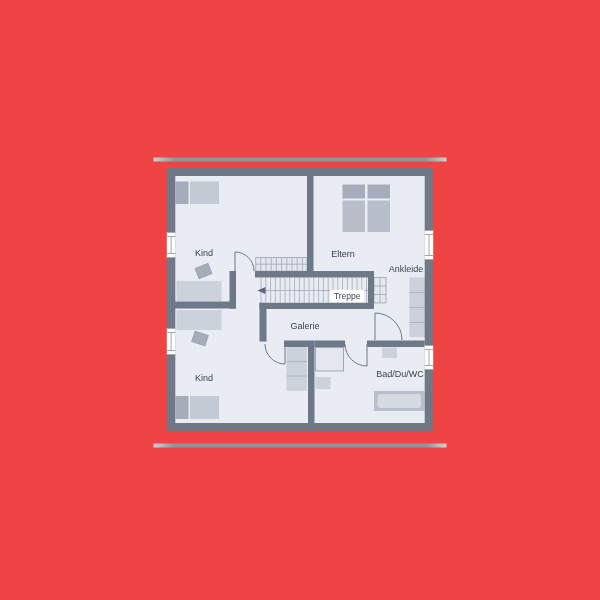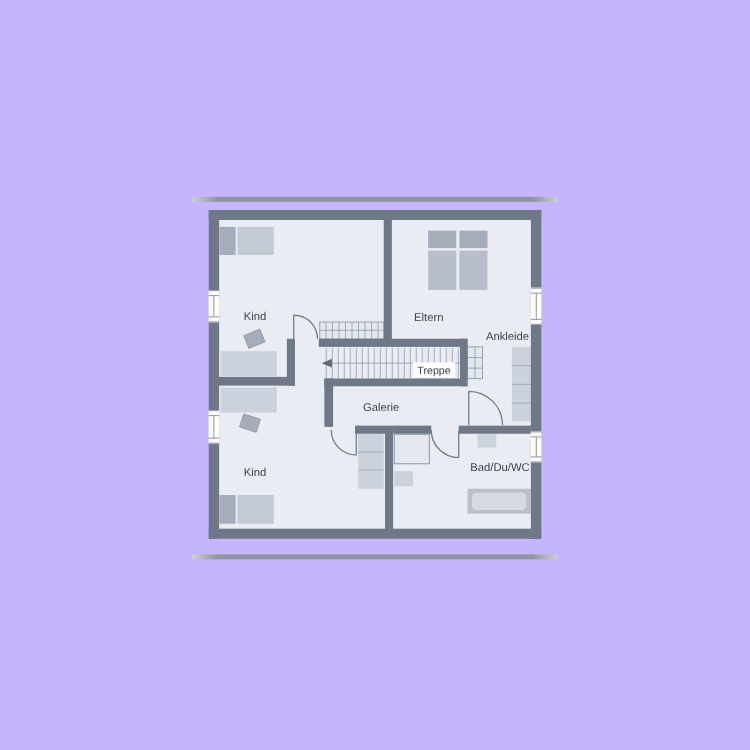--- a/index.html
+++ b/index.html
@@ -1,16 +1,16 @@
 <!DOCTYPE html>
 <html><head>
 <meta charset="utf-8">
 <style>
   html,body{margin:0;padding:0;background:#ffffff;}
-  .page{position:relative;width:600px;height:600px;background:#c4b5fd;overflow:hidden;
+  .page{position:relative;width:600px;height:600px;background:#ef4444;overflow:hidden;
         font-family:"Liberation Sans",sans-serif;}
   svg{position:absolute;left:0;top:0;}
   text{font-family:"Liberation Sans",sans-serif;font-size:9px;}
   .lbl-small{font-size:8.5px;}
   .win-line{stroke:#8a93a3;stroke-width:0.8;fill:none;}
   .tread{stroke:#98a1b0;stroke-width:0.7;fill:none;}
   .hatchbox{fill:#e3e7ee;stroke:#98a1b0;stroke-width:0.8;}
   .door{stroke:#6e7887;stroke-width:1;fill:none;}
   .f-light{fill:#ccd2db;}
   .f-med{fill:#b7bec9;}

